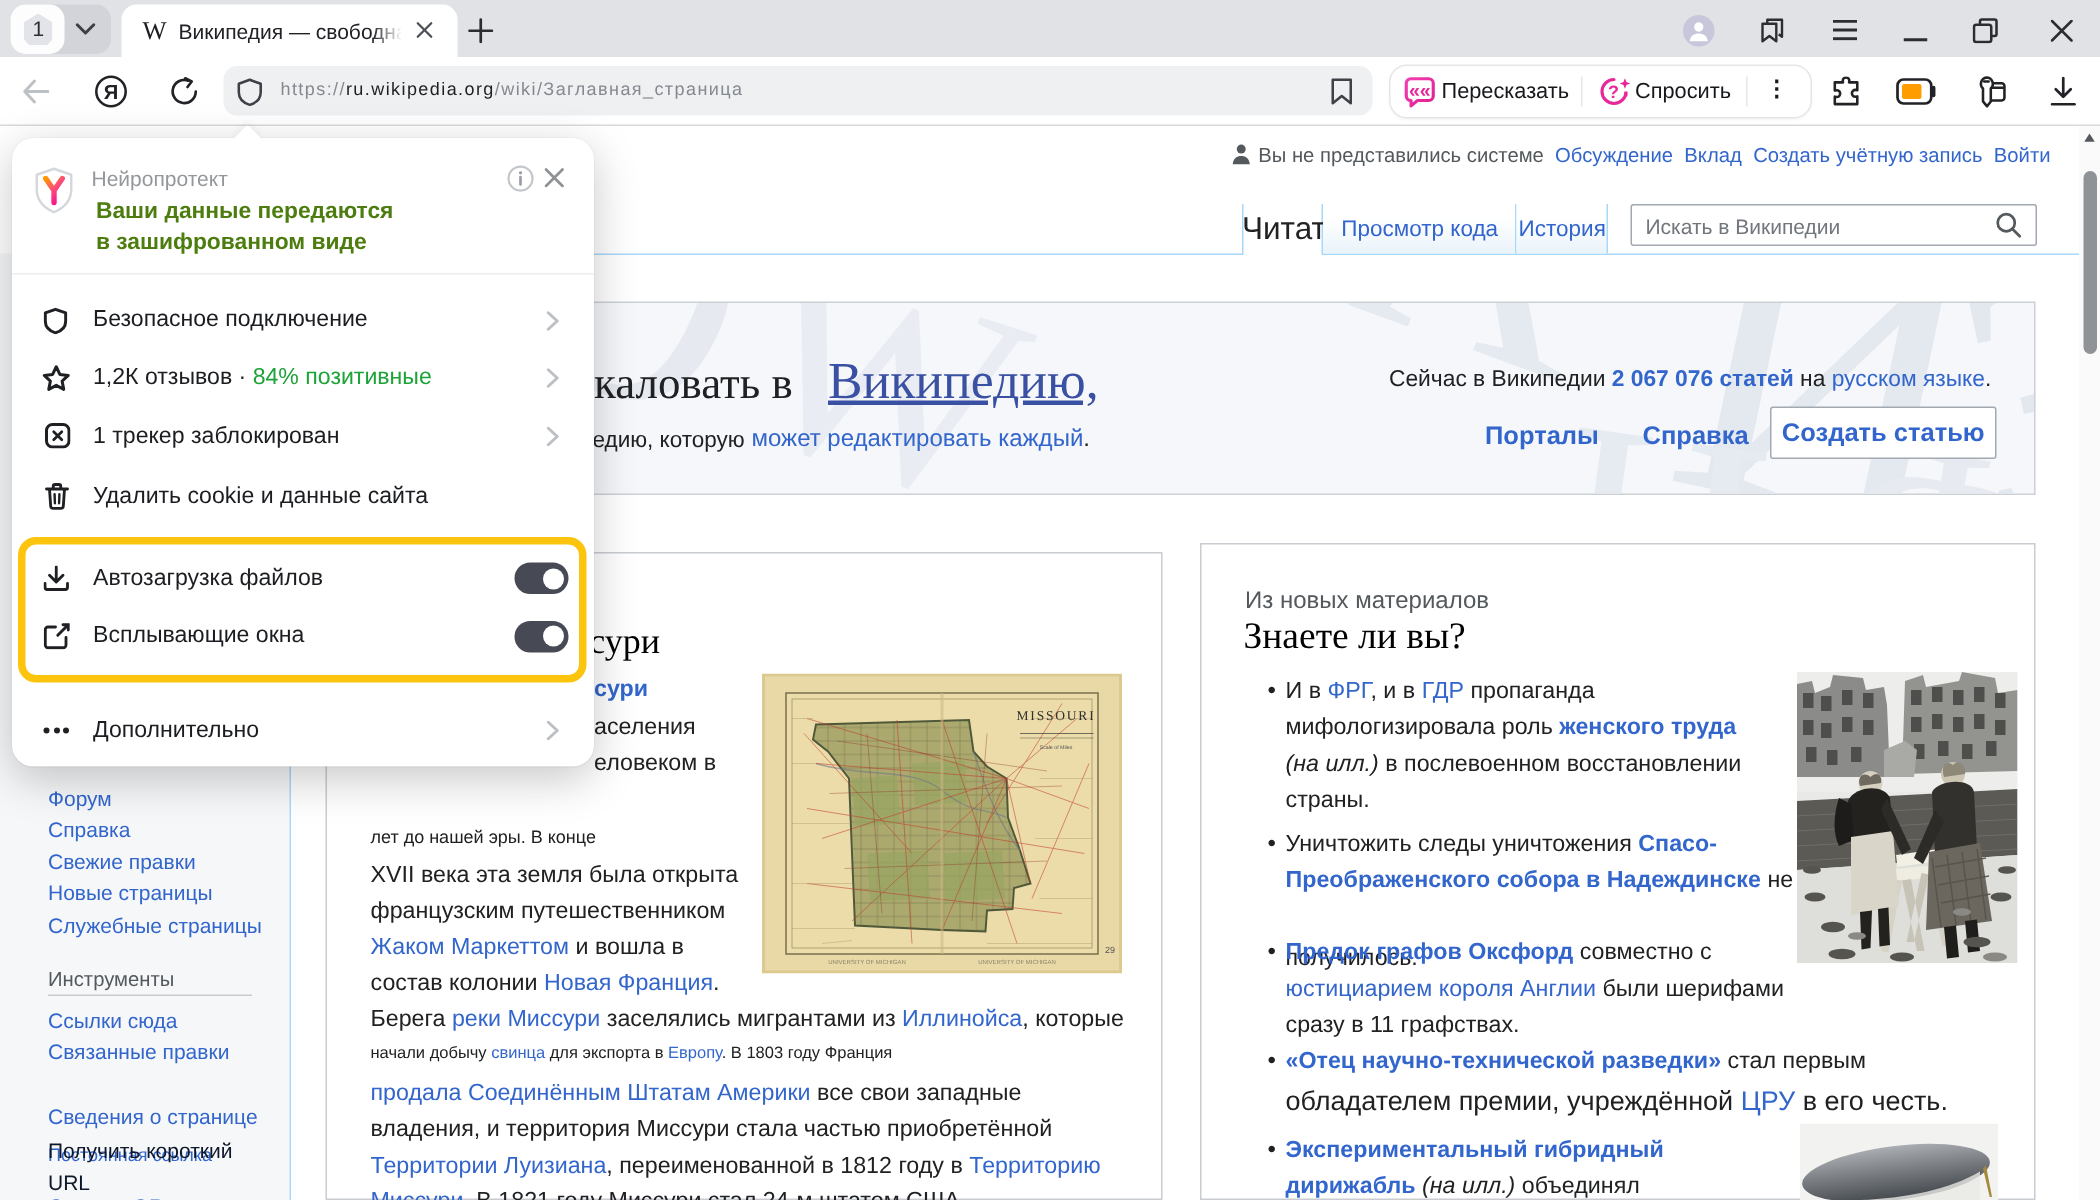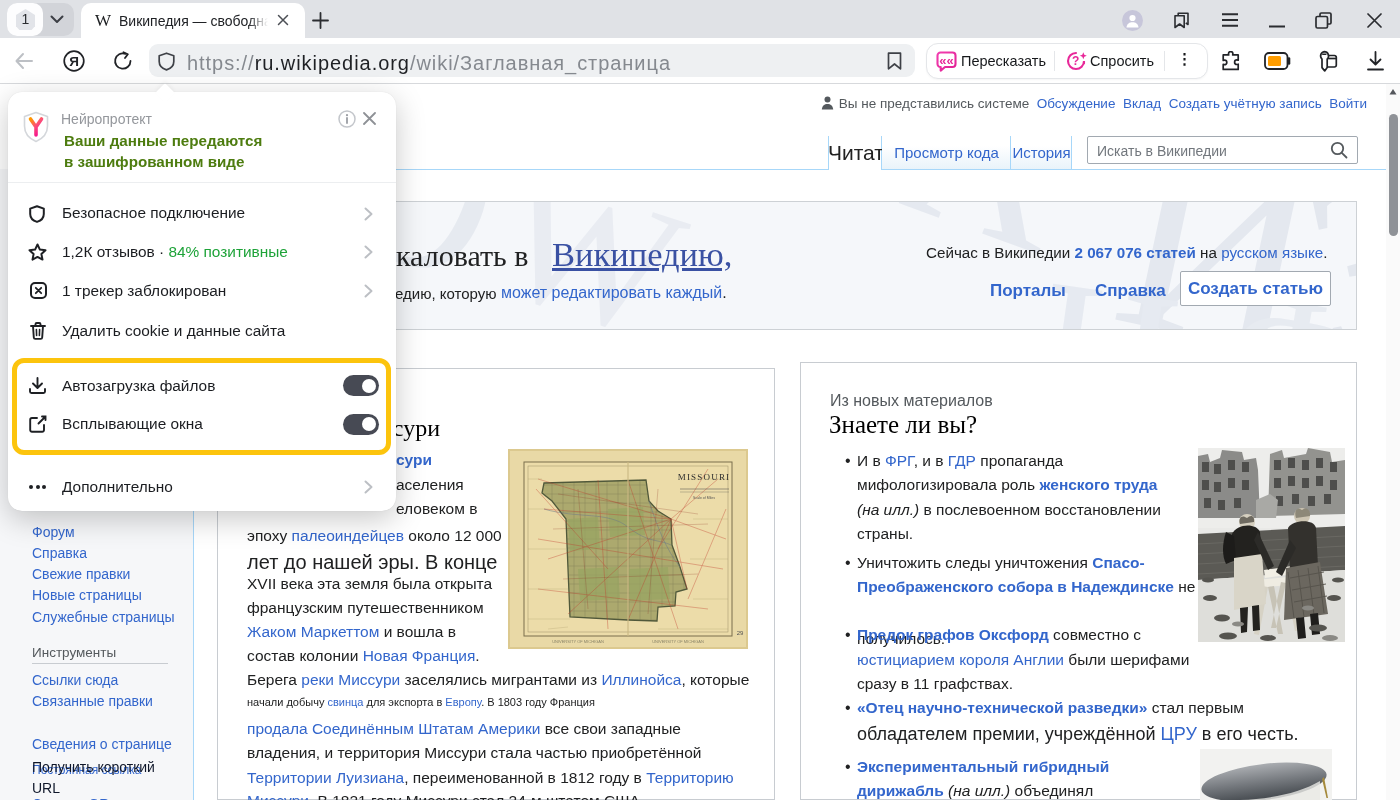--- a/index.html
+++ b/index.html
@@ -68,21 +68,21 @@
   </svg>
 <svg class="abs" style="left:113px;top:51px;" width="20" height="20" viewBox="0 0 20 20">
     <path d="M17.5 10 A 7.7 7.7 0 1 1 12.5 2.8" fill="none" stroke="#212327" stroke-width="1.8" stroke-linecap="round"></path>
     <path d="M10.5 1.2 L14.8 3.3 L12 7" fill="none" stroke="#212327" stroke-width="1.8" stroke-linecap="round" stroke-linejoin="round"></path>
   </svg>
 
 <div class="abs" style="left:149px;top:44px;width:766px;height:33px;background:#eef0f2;border-radius:9px;"></div>
 <svg class="abs" style="left:158px;top:52px;" width="17" height="19" viewBox="0 0 17 19">
     <path d="M8.5 1.2 L15.8 3.8 L15.8 9.5 C15.8 13.8 12.8 16.6 8.5 17.9 C4.2 16.6 1.2 13.8 1.2 9.5 L1.2 3.8 Z" fill="none" stroke="#3e4147" stroke-width="1.7" stroke-linejoin="round"></path>
   </svg>
-<div class="abs" style="left:187px;top:52px;height:20px;font-size:20px;letter-spacing:0.95px;color:#85898f;white-space:nowrap;"><span>https://</span><span style="color:#1e2024;">ru.wikipedia.org</span><span>/wiki/Заглавная_страница</span></div>
+<div class="abs" style="left:187px;top:52px;height:20px;font-size:12px;letter-spacing:0.95px;color:#85898f;white-space:nowrap;"><span>https://</span><span style="color:#1e2024;">ru.wikipedia.org</span><span>/wiki/Заглавная_страница</span></div>
 <svg class="abs" style="left:887px;top:52px;" width="15" height="18" viewBox="0 0 15 18">
     <path d="M1.5 1.2 L13.5 1.2 L13.5 16.8 L7.5 12 L1.5 16.8 Z" fill="none" stroke="#3e4147" stroke-width="1.7" stroke-linejoin="round"></path>
   </svg>
 
 <div class="abs" style="left:926px;top:43px;width:282px;height:36px;background:#fff;border:1px solid #e4e6e9;border-radius:12px;box-shadow:0 1px 2px rgba(0,0,0,0.04);"></div>
 <svg class="abs" style="left:936px;top:51px;" width="21" height="21" viewBox="0 0 21 21">
     <defs>
       <linearGradient id="pg" x1="0" y1="0" x2="1" y2="1">
         <stop offset="0" stop-color="#f23db0"></stop>
         <stop offset="1" stop-color="#e01f93"></stop>
@@ -168,22 +168,21 @@
   <div class="abs" style="left:1180px;top:187px;width:151px;height:35px;background:#fff;border:1px solid #a2a9b1;border-radius:2px;text-align:center;line-height:33px;font-size:17px;font-weight:bold;color:#36c;">Создать статью</div>
 
   <div class="abs" style="left:217px;top:284px;width:558px;height:432px;background:#fff;border:1px solid #c8ccd1;"></div>
 
   <div class="abs" style="left:800px;top:278px;width:557px;height:438px;background:#fff;border:1px solid #c8ccd1;"></div>
 
   <div class="abs" style="left:348px;top:331px;font-family:'Liberation Serif',serif;font-size:24px;color:#000;">Миссури</div>
   <div class="abs" style="left:396px;top:367px;font-size:15.5px;" class2="l"><span class="bblue">сури</span></div>
   <div class="abs" style="left:396px;top:392px;font-size:15.5px;color:#202122;">аселения</div>
   <div class="abs" style="left:396px;top:416px;font-size:15.5px;color:#202122;">еловеком в</div>
-  <div class="abs" style="left:247px;top:443px;font-size:15.5px;color:#202122;white-space:nowrap;">эпоху <a class="blue">палеоиндейцев</a> около 12 000</div>
-  <div class="abs" style="left:247px;top:467px;font-size:20px;color:#202122;white-space:nowrap;">лет до нашей эры. В конце</div>
+  <div class="abs" style="left:247px;top:467px;font-size:12px;color:#202122;white-space:nowrap;">лет до нашей эры. В конце</div>
   <div class="abs" style="left:247px;top:491px;font-size:15.5px;color:#202122;white-space:nowrap;">XVII века эта земля была открыта</div>
   <div class="abs" style="left:247px;top:515px;font-size:15.5px;color:#202122;white-space:nowrap;">французским путешественником</div>
   <div class="abs" style="left:247px;top:539px;font-size:15.5px;color:#202122;white-space:nowrap;"><a class="blue">Жаком Маркеттом</a> и вошла в</div>
   <div class="abs" style="left:247px;top:563px;font-size:15.5px;color:#202122;white-space:nowrap;">состав колонии <a class="blue">Новая Франция</a>.</div>
   <div class="abs" style="left:247px;top:587px;font-size:15.5px;color:#202122;white-space:nowrap;">Берега <a class="blue">реки Миссури</a> заселялись мигрантами из <a class="blue">Иллинойса</a>, которые</div>
   <div class="abs" style="left:247px;top:612px;font-size:11px;color:#202122;white-space:nowrap;">начали добычу <a class="blue">свинца</a> для экспорта в <a class="blue">Европу</a>. В 1803 году Франция</div>
   <div class="abs" style="left:247px;top:636px;font-size:15.5px;color:#202122;white-space:nowrap;"><a class="blue">продала Соединённым Штатам Америки</a> все свои западные</div>
   <div class="abs" style="left:247px;top:660px;font-size:15.5px;color:#202122;white-space:nowrap;">владения, и территория Миссури стала частью приобретённой</div>
   <div class="abs" style="left:247px;top:685px;font-size:15.5px;color:#202122;white-space:nowrap;"><a class="blue">Территории Луизиана</a>, переименованной в 1812 году в <a class="blue">Территорию</a></div>
   <div class="abs" style="left:247px;top:708px;font-size:15.5px;color:#202122;white-space:nowrap;"><a class="blue">Миссури</a>. В 1821 году Миссури стал 24-м штатом США.</div>

